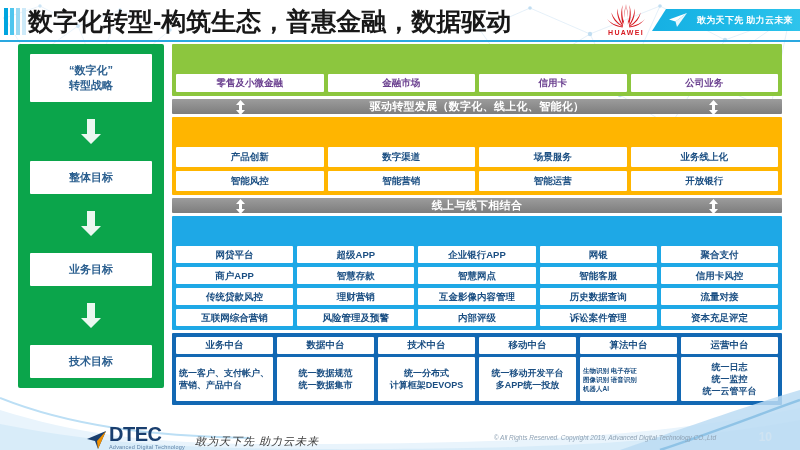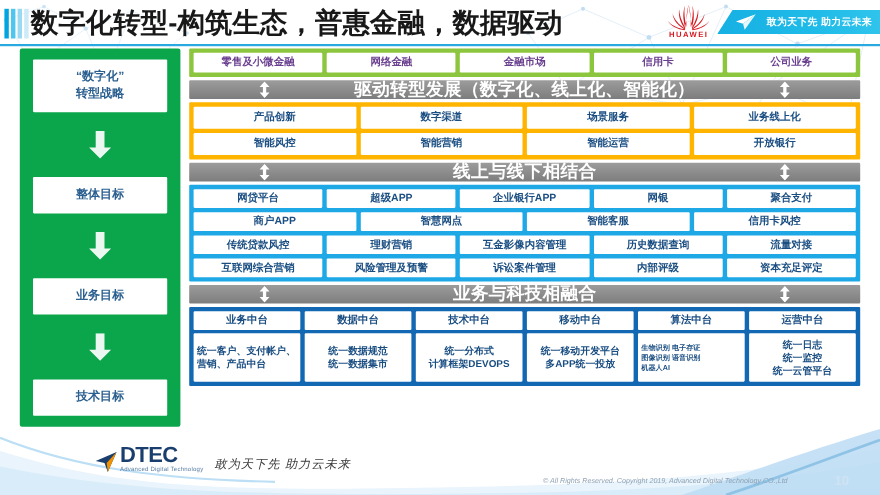--- a/index.html
+++ b/index.html
@@ -68,38 +68,38 @@
 
   
   .stack { flex: 1 1 auto; display: flex; flex-direction: column; gap: 3px; }
 
   .band { border-radius: 1px; padding: 4px; }
   .band-green { background: #8cc63e; }
   .band-orange { background: #ffb500; }
   .band-blue { background: #1ea8e6; }
   .band-navy { background: #1368b3; }
 
-  .row { display: flex; gap: 4px; }
+  .row { display: flex; gap: 4px; margin-top: 26px; }
   .row + .row { margin-top: 4px; }
   .cell {
     flex: 1 1 0; background: #ffffff; text-align: center;
     font-size: 9.5px; color: #2b5f8f; font-weight: bold;
     display: flex; align-items: center; justify-content: center;
     line-height: 12px; border-radius: 1px; padding: 2px 1px;
   }
   .band-green .cell { height: 18px; color:#6a3f8f; }
   .band-orange .cell { height: 20px; color: #1a4e82; }
   .band-blue .cell { height: 17px; color: #1a4e82; }
 
   
   .connector {
     position: relative; height: 17px;
     background: linear-gradient(180deg,#9c9c9c 0%, #8b8b8b 55%, #7d7d7d 100%);
     display: flex; align-items: center; justify-content: center;
-    color: #ffffff; font-size: 16px; font-weight: bold; letter-spacing: .3px;
+    color: #ffffff; font-size: 11px; font-weight: bold; letter-spacing: .3px;
     border-radius: 1px;
   }
   .connector .dbl { position: absolute; top: 1px; }
   .connector .dbl.l { left: 62px; }
   .connector .dbl.r { right: 62px; }
 
   
   .platform { display: flex; gap: 4px; align-items: flex-end; }
   .pcol { flex: 1 1 0; display: flex; flex-direction: column; gap: 3px; }
   .phead {
@@ -111,21 +111,21 @@
     background: #ffffff; color: #1a4e82; font-size: 9px; font-weight: bold;
     line-height: 12px; border-radius: 1px; padding: 4px 3px;
     height: 44px; display: flex; align-items: center; justify-content: center;
     text-align: center;
   }
   .pbody.left-al { text-align: left; justify-content: flex-start; }
   .pbody.tiny { font-size: 6.5px; line-height: 9px; text-align: left; justify-content: flex-start; }
 
   
   .footer { position: absolute; left: 0; bottom: 0; width: 800px; height: 62px; }
-  .dtec { position: absolute; left: 86px; bottom: 20px; display: flex; align-items: flex-end; }
+  .dtec { position: absolute; left: 86px; bottom: 0; display: flex; align-items: flex-end; }
   .dtec-mark { position: relative; width: 22px; height: 20px; margin-right: 1px; }
   .dtec-text { line-height: 1; }
   .dtec-name { font-size: 20px; font-weight: bold; color: #1a3f6f; letter-spacing: -.5px; }
   .dtec-sub { font-size: 5.5px; color: #5a7fa5; letter-spacing: .2px; margin-top: 1px; }
   .dtec-slogan { font-size: 11px; color: #3b3b3b; margin-left: 10px; margin-bottom: 1px; font-style: italic; letter-spacing: 1px; }
   .copyright {
     position: absolute; right: 84px; bottom: 9px;
     font-size: 6.5px; color: #8fa2b4; font-style: italic; white-space: nowrap;
   }
   .pagenum { position: absolute; right: 28px; bottom: 6px; font-size: 12px; font-weight: bold; color: #cfe3f2; }
@@ -239,21 +239,20 @@
       </div>
 
       <div class="strat-box">技术目标</div>
     </div>
 
     <div class="stack">
 
       <div class="band band-green">
         <div class="row">
           <div class="cell">零售及小微金融</div>
-          <div class="cell">网络金融</div>
           <div class="cell">金融市场</div>
           <div class="cell">信用卡</div>
           <div class="cell">公司业务</div>
         </div>
       </div>
 
       <div class="connector">
         <svg class="dbl l" width="13" height="15" viewBox="0 0 13 15">
           <polygon points="6.5,0 11,5 8,5 8,10 11,10 6.5,15 2,10 5,10 5,5 2,5" fill="#ffffff"></polygon>
         </svg>
@@ -291,49 +290,41 @@
       <div class="band band-blue">
         <div class="row">
           <div class="cell">网贷平台</div>
           <div class="cell">超级APP</div>
           <div class="cell">企业银行APP</div>
           <div class="cell">网银</div>
           <div class="cell">聚合支付</div>
         </div>
         <div class="row">
           <div class="cell">商户APP</div>
+          <div class="cell">智慧存款</div>
           <div class="cell">智慧网点</div>
           <div class="cell">智能客服</div>
           <div class="cell">信用卡风控</div>
         </div>
         <div class="row">
           <div class="cell">传统贷款风控</div>
           <div class="cell">理财营销</div>
           <div class="cell">互金影像内容管理</div>
           <div class="cell">历史数据查询</div>
           <div class="cell">流量对接</div>
         </div>
         <div class="row">
           <div class="cell">互联网综合营销</div>
           <div class="cell">风险管理及预警</div>
+          <div class="cell">内部评级</div>
           <div class="cell">诉讼案件管理</div>
-          <div class="cell">内部评级</div>
           <div class="cell">资本充足评定</div>
         </div>
       </div>
 
-      <div class="connector">
-        <svg class="dbl l" width="13" height="15" viewBox="0 0 13 15">
-          <polygon points="6.5,0 11,5 8,5 8,10 11,10 6.5,15 2,10 5,10 5,5 2,5" fill="#ffffff"></polygon>
-        </svg>
-        <span>业务与科技相融合</span>
-        <svg class="dbl r" width="13" height="15" viewBox="0 0 13 15">
-          <polygon points="6.5,0 11,5 8,5 8,10 11,10 6.5,15 2,10 5,10 5,5 2,5" fill="#ffffff"></polygon>
-        </svg>
-      </div>
 
       <div class="band band-navy">
         <div class="platform">
 
           <div class="pcol">
             <div class="phead">业务中台</div>
             <div class="pbody left-al">统一客户、支付帐户、营销、产品中台</div>
           </div>
 
           <div class="pcol">

